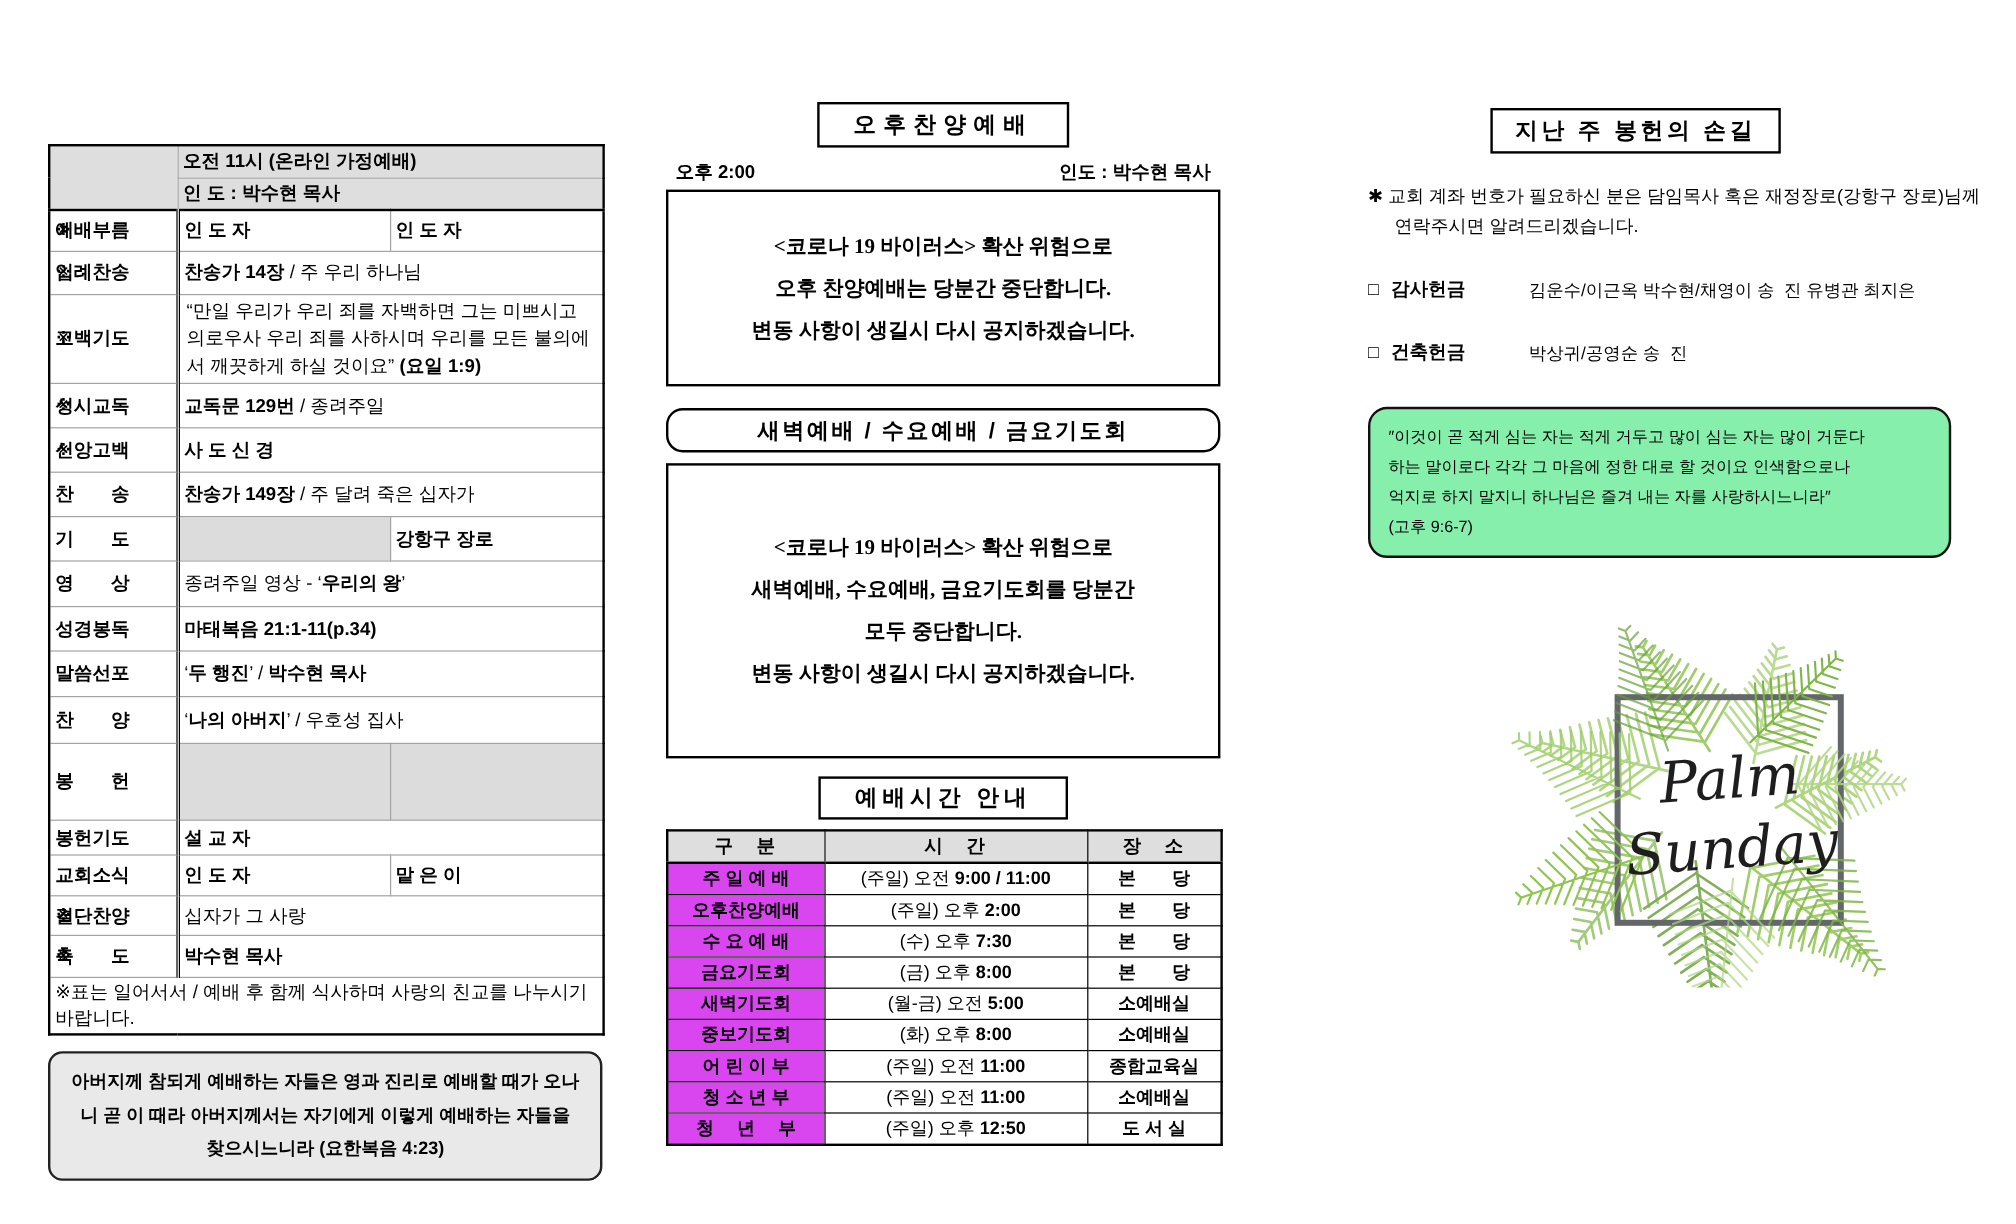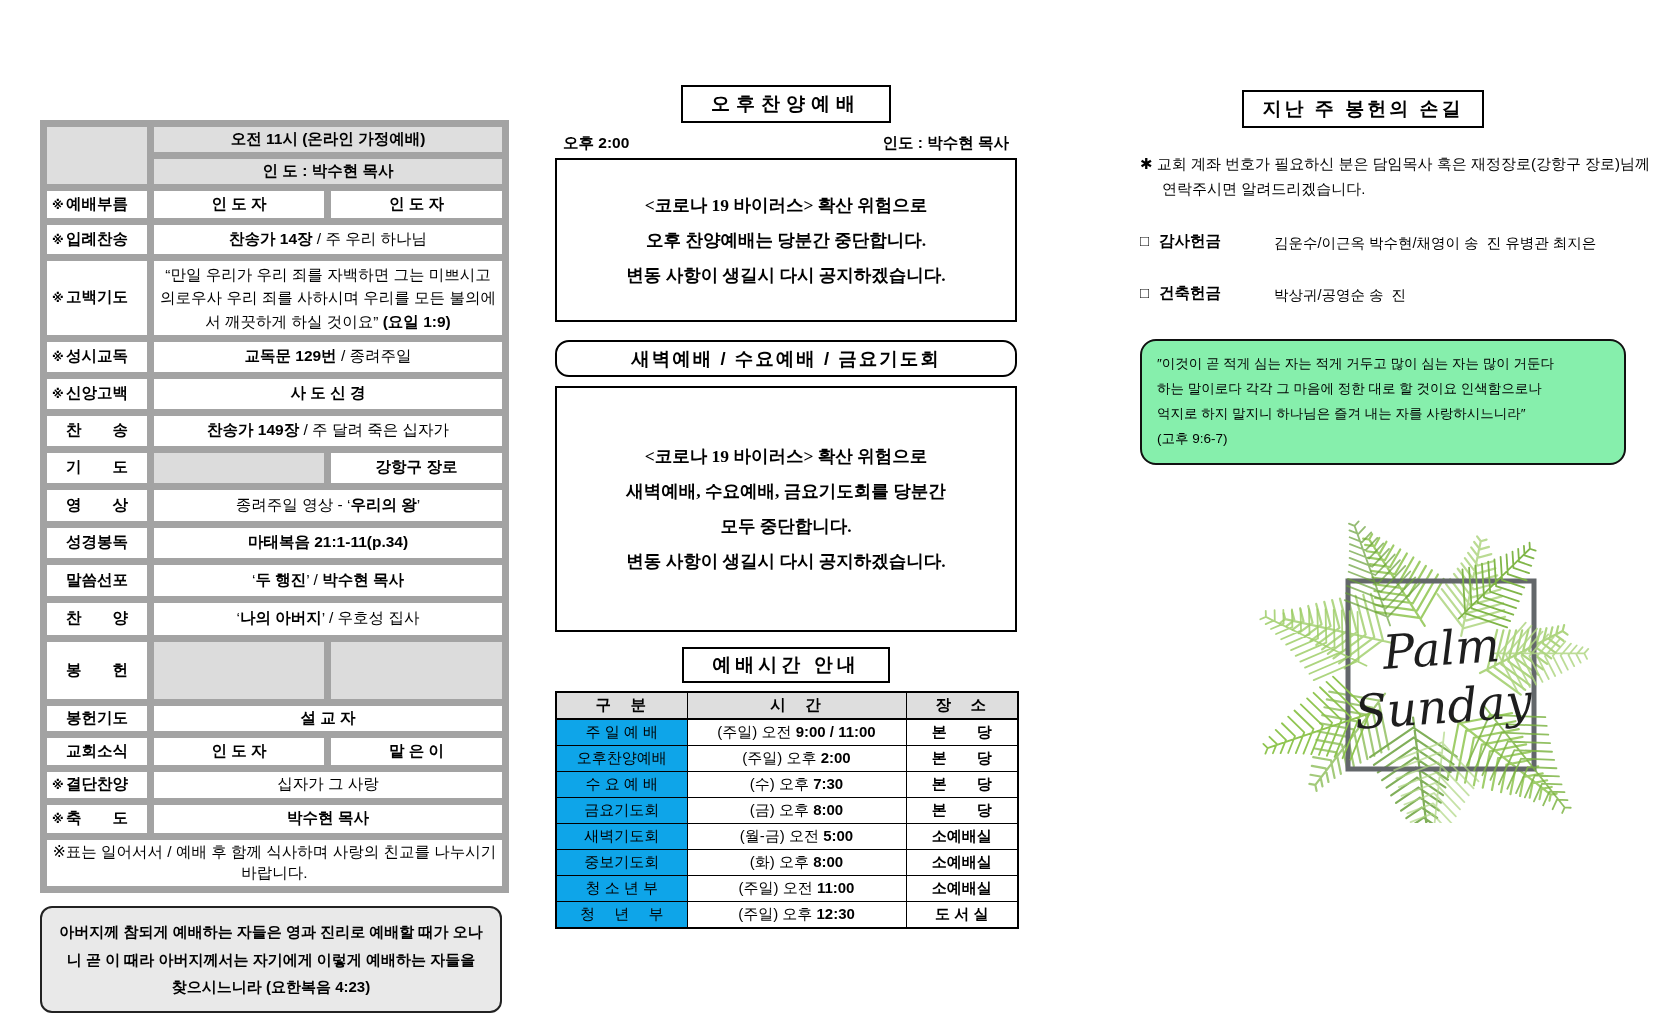--- a/index.html
+++ b/index.html
@@ -5,21 +5,21 @@
   html,body{margin:0;padding:0;background:#fff;}
   #page{position:relative;width:1680px;height:1020px;background:#ffffff;overflow:hidden;
         font-family:"Liberation Sans","DejaVu Sans",sans-serif;color:#000;}
   .col{position:absolute;}
   #col-left{left:40px;top:120px;width:462px;}
   #col-mid{left:555px;top:85px;width:462px;}
   #col-right{left:1140px;top:90px;width:562px;}
 
   
   #order-table{border-collapse:collapse;width:100%;border:2px solid #000;table-layout:fixed;}
-  #order-table td{border:7px solid #a3a3a3;font-size:15.5px;font-weight:400;text-align:center;
+  #order-table td{border:1px solid #a3a3a3;font-size:15.5px;font-weight:400;text-align:left;
                   vertical-align:middle;padding:2px 4px;overflow:hidden;}
   #order-table b{font-weight:700;}
   .lblcell{border-right:3px double #000 !important;font-weight:700 !important;
            position:relative;white-space:pre;font-size:15.5px;}
   .mark{position:absolute;left:5px;top:50%;transform:translateY(-50%);font-size:12px;font-weight:700;}
   .hdr{background:#dedede;font-weight:700 !important;font-size:16.5px;}
   .hdr2{border-bottom:2px solid #000 !important;}
   .corner{background:#dedede;border-bottom:2px solid #000 !important;}
   .gray{background:#dcdcdc;}
   .small{font-size:12px;line-height:1.5;padding:2px 6px !important;}
@@ -35,21 +35,21 @@
   .notice{border:2px solid #000;display:flex;align-items:center;justify-content:center;text-align:center;
           font-weight:700;font-size:17.5px;line-height:2.0;white-space:pre-wrap;font-family:Liberation Serif, serif;}
   #notice1{height:160px;margin-top:4px;}
   #t2{margin-top:18px;font-size:18.5px;letter-spacing:2px;padding:4px 0;border-radius:14px;}
   #notice2{height:242px;margin-top:9px;}
   #t3{width:204px;margin:15px auto 8px;font-size:19px;letter-spacing:4px;padding:3px 0;}
   #schedule{border-collapse:collapse;width:100%;border:2px solid #000;table-layout:fixed;}
   #schedule th,#schedule td{border:1px solid #000;height:23px;padding:1px 4px;text-align:center;overflow:hidden;}
   #schedule th{background:#dedede;font-size:15.5px;font-weight:700;border-bottom:2px solid #000;letter-spacing:2px;}
   #schedule td{font-size:15px;font-weight:400;}
-  #schedule td:first-child{background:#0ea5e9;font-weight:400;white-space:pre;}
+  #schedule td:first-child{background:#d946ef;font-weight:700;white-space:pre;}
   #schedule td:last-child{font-weight:700;white-space:pre;}
   #schedule b{font-weight:700;}
 
   
   #off-title{width:238px;margin-left:102px;font-size:19px;letter-spacing:3px;padding:4px 0;}
   .off-note{margin-top:24px;font-size:15px;line-height:1.65;white-space:pre-wrap;
             padding-left:22px;text-indent:-22px;font-weight:500;}
   #offering-list{margin-top:2px;}
   .off-item{display:flex;margin-top:29px;align-items:flex-start;}
   .off-label{flex:0 0 134px;font-weight:700;font-size:15.5px;white-space:pre;}
@@ -211,27 +211,32 @@
             <td>새벽기도회</td>
             <td>(월-금) 오전 <b>5:00</b></td>
             <td>소예배실</td>
           </tr>
           <tr>
             <td>중보기도회</td>
             <td>(화) 오후 <b>8:00</b></td>
             <td>소예배실</td>
           </tr>
           <tr>
+            <td>어 린 이 부</td>
+            <td>(주일) 오전 <b>11:00</b></td>
+            <td>종합교육실</td>
+          </tr>
+          <tr>
             <td>청 소 년 부</td>
             <td>(주일) 오전 <b>11:00</b></td>
             <td>소예배실</td>
           </tr>
           <tr>
             <td>청 　년　 부</td>
-            <td>(주일) 오후 <b>12:30</b></td>
+            <td>(주일) 오후 <b>12:50</b></td>
             <td>도 서 실</td>
           </tr>
         </tbody>
     </table>
   </div>
 
   <div class="col" id="col-right">
     <div class="title-box" id="off-title">지난 주 봉헌의 손길</div>
     <div class="off-note">✱ 교회 계좌 번호가 필요하신 분은 담임목사 혹은 재정장로(강항구 장로)님께
 연락주시면 알려드리겠습니다.</div>

